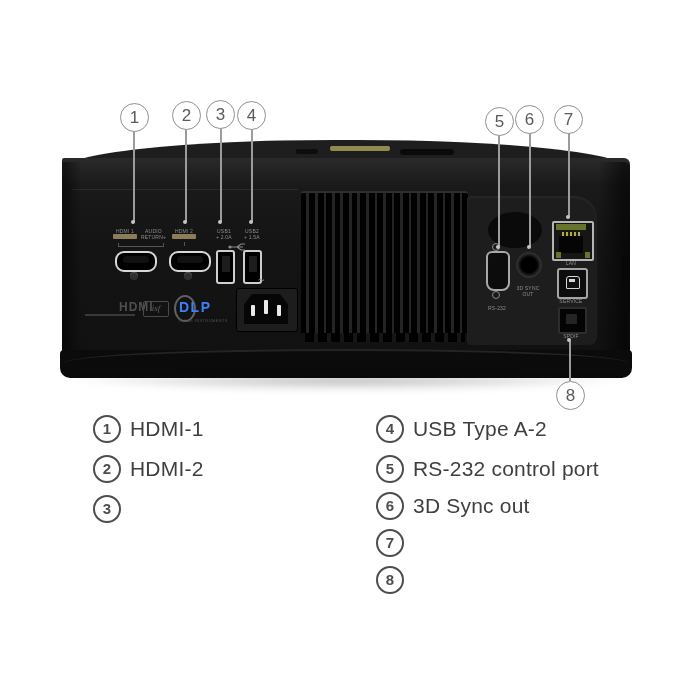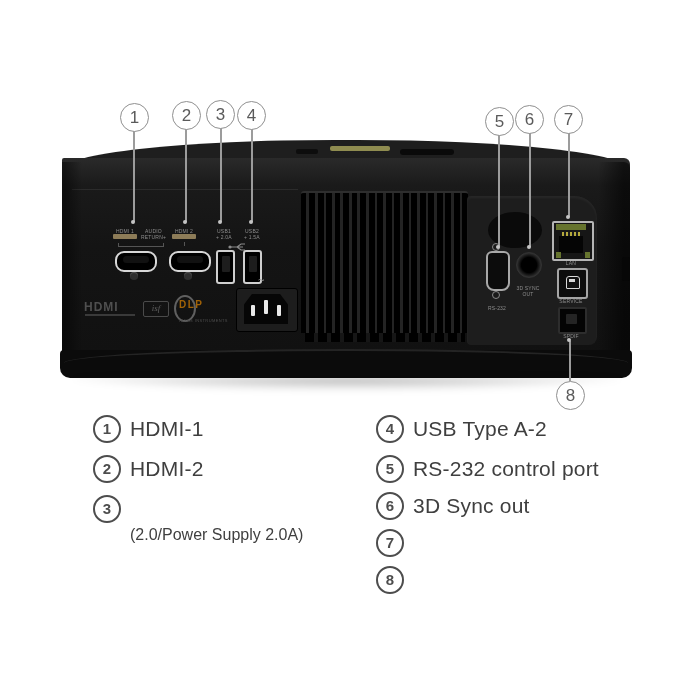--- a/index.html
+++ b/index.html
@@ -28,24 +28,24 @@
   .tiny{font-size:5px;letter-spacing:.2px;color:#8d8d8d;text-align:center;line-height:1.25;}
   .sticker-tan{width:24px;height:5px;border-radius:1px;}
   .hdmi-port{width:38px;height:17px;background:#000;border:2px solid #d8d8d8;border-radius:9px;}
   .hdmi-port .inner{margin:3px auto 0;width:26px;height:7px;background:#111;border-radius:4px;}
   .screw{width:8px;height:8px;border-radius:50%;background:#2f2f2f;box-shadow:inset 0 1px 1px #555;}
   .usb-port{width:15px;height:30px;background:#000;border:2px solid #cfcfcf;border-radius:3px;}
   .usb-port .tongue{margin:4px auto 0;width:8px;height:16px;background:#1d1d1d;border-radius:1px;}
   .bracket{border:1px solid #555;border-top:none;height:3px;}
 
   
-  .hdmi-logo{font-size:12px;font-weight:700;color:#4f4f4f;letter-spacing:1px;}
+  .hdmi-logo{font-size:12px;font-weight:700;color:#4f4f4f;letter-spacing:1px;margin-left:35px;}
   .hdmi-logo-sub{width:50px;height:2px;background:#3a3a3a;}
   .isf-box{width:24px;height:14px;border:1.5px solid #4a4a4a;border-radius:2px;color:#5f5f5f;font-size:9px;font-style:italic;font-family:"Liberation Serif",serif;text-align:center;line-height:13px;}
-  .dlp-text{font-size:10px;font-weight:700;color:#a16207;letter-spacing:1.5px;}
+  .dlp-text{font-size:14px;font-weight:700;color:#3b82f6;letter-spacing:1.5px;}
   .dlp-ellipse{width:18px;height:23px;border:2px solid #606060;border-radius:50%;}
   .dlp-sub{font-size:4px;color:#4c4c4c;letter-spacing:.4px;}
   .power-inlet{width:60px;height:42px;background:#1d1d1d;border-radius:3px;border:1px solid #000;}
   .power-hex{position:absolute;left:7px;top:5px;width:44px;height:30px;background:#060606;clip-path:polygon(0 35%,18% 0,82% 0,100% 35%,100% 100%,0 100%);}
   .pin{position:absolute;width:4px;height:11px;background:#e9e9e9;border-radius:1px;}
   .power-sym{font-size:11px;color:#9a9a9a;}
 
   
   .right-panel{left:467px;top:196px;width:130px;height:149px;background:#1d1d1d;border-radius:4px 22px 8px 4px;box-shadow:inset 0 2px 3px rgba(255,255,255,.05);}
   .oval-recess{left:488px;top:212px;width:54px;height:36px;background:#0a0a0a;border-radius:50%;}
@@ -218,21 +218,20 @@
   </div>
 
   <div class="li mt12">
     <span class="num">2</span>
     <span class="title">HDMI-2</span>
   </div>
 
   <div class="li mt12">
     <span class="num">3</span>
   </div>
-  <div class="sub">(2.0/Power Supply 2.0A)</div>
 </div>
 
 <div class="abs legend-col" style="left:376px;top:415px;width:310px;">
   <div class="li">
     <span class="num">4</span>
     <span class="title">USB Type A-2</span>
   </div>
 
   <div class="li mt12">
     <span class="num">5</span>

